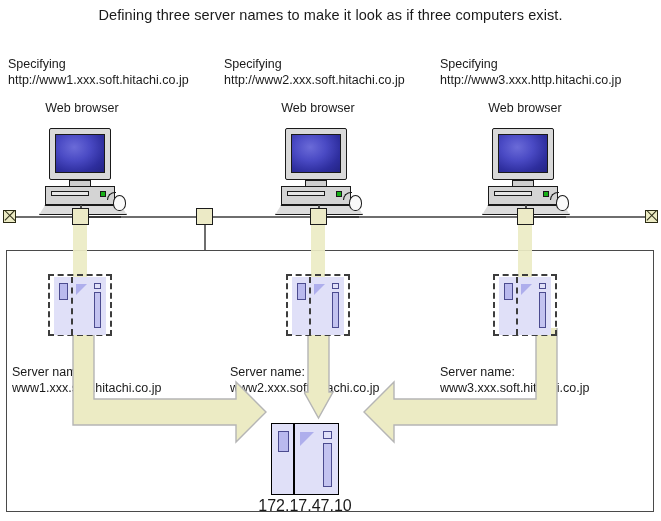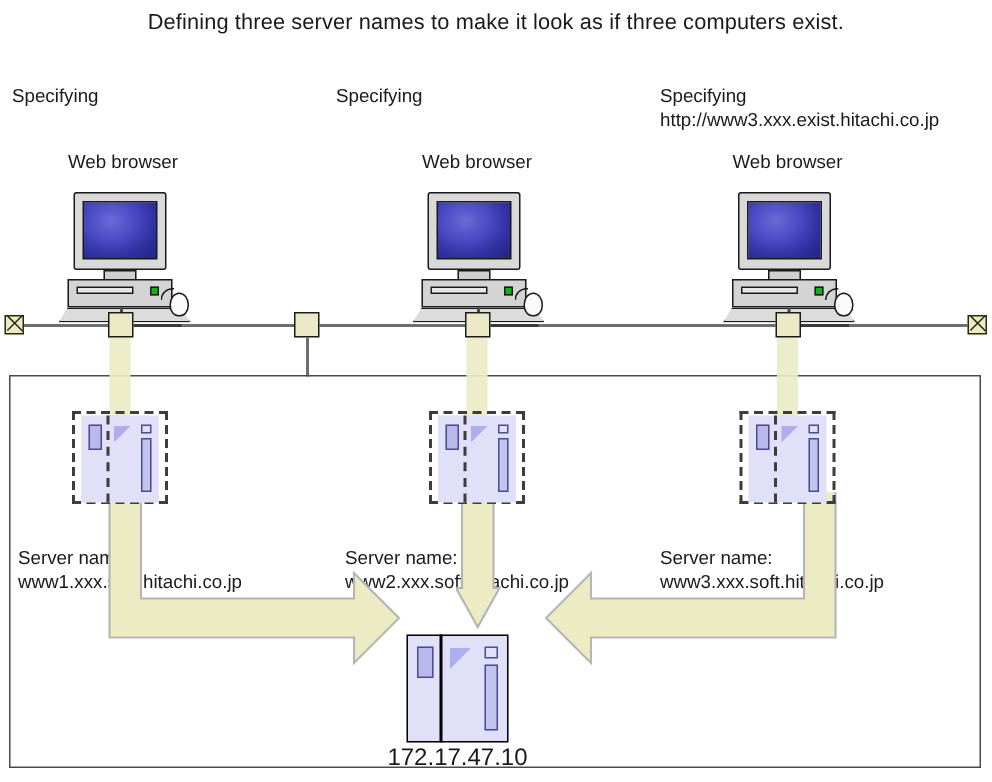--- a/index.html
+++ b/index.html
@@ -110,27 +110,29 @@
   .arw{position:absolute;z-index:3;}
   .arw svg{display:block;}
 </style>
 </head>
 <body>
 
 <div class="abs" id="title">Defining three server names to make it look as if three computers exist.</div>
 
 <div class="abs spec" style="left:8px;top:40px;">
   <span class="l1">Specifying</span>
+  <span class="l2">http://www1.xxx.soft.hitachi.co.jp</span>
 </div>
 <div class="abs spec" style="left:224px;top:40px;">
   <span class="l1">Specifying</span>
+  <span class="l2">http://www2.xxx.soft.hitachi.co.jp</span>
 </div>
 <div class="abs spec" style="left:440px;top:40px;">
   <span class="l1">Specifying</span>
-  <span class="l2">http://www3.xxx.exist.hitachi.co.jp</span>
+  <span class="l2">http://www3.xxx.http.hitachi.co.jp</span>
 </div>
 
 <div class="abs browser-label" style="left:27px;top:101px;width:110px;">Web browser</div>
 <div class="abs browser-label" style="left:263px;top:101px;width:110px;">Web browser</div>
 <div class="abs browser-label" style="left:470px;top:101px;width:110px;">Web browser</div>
 
 <div class="abs computer" style="left:41px;top:128px;">
   <div class="abs mon-case"></div>
   <div class="abs mon-screen"></div>
   <div class="abs mon-neck"></div>

